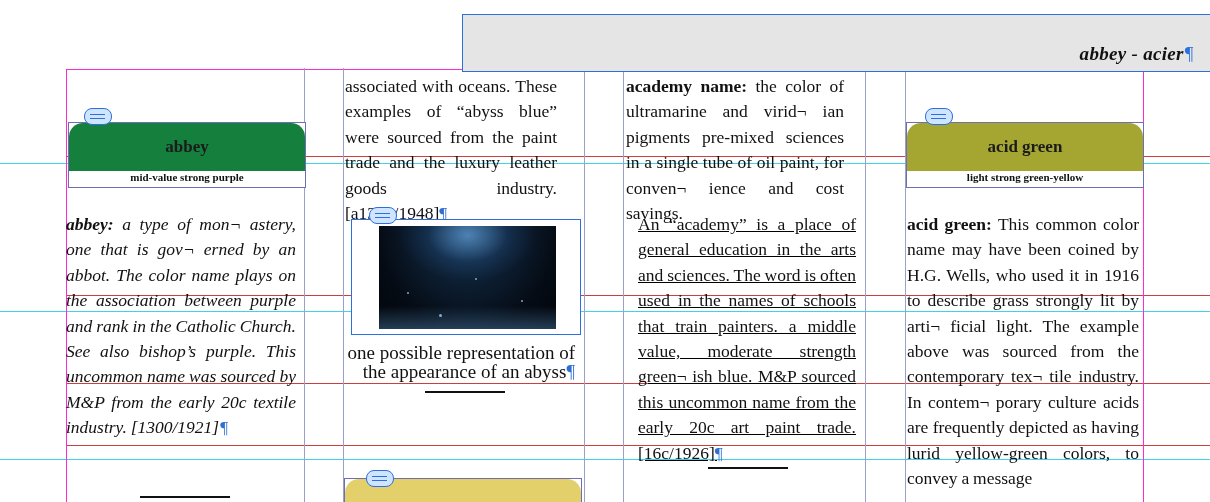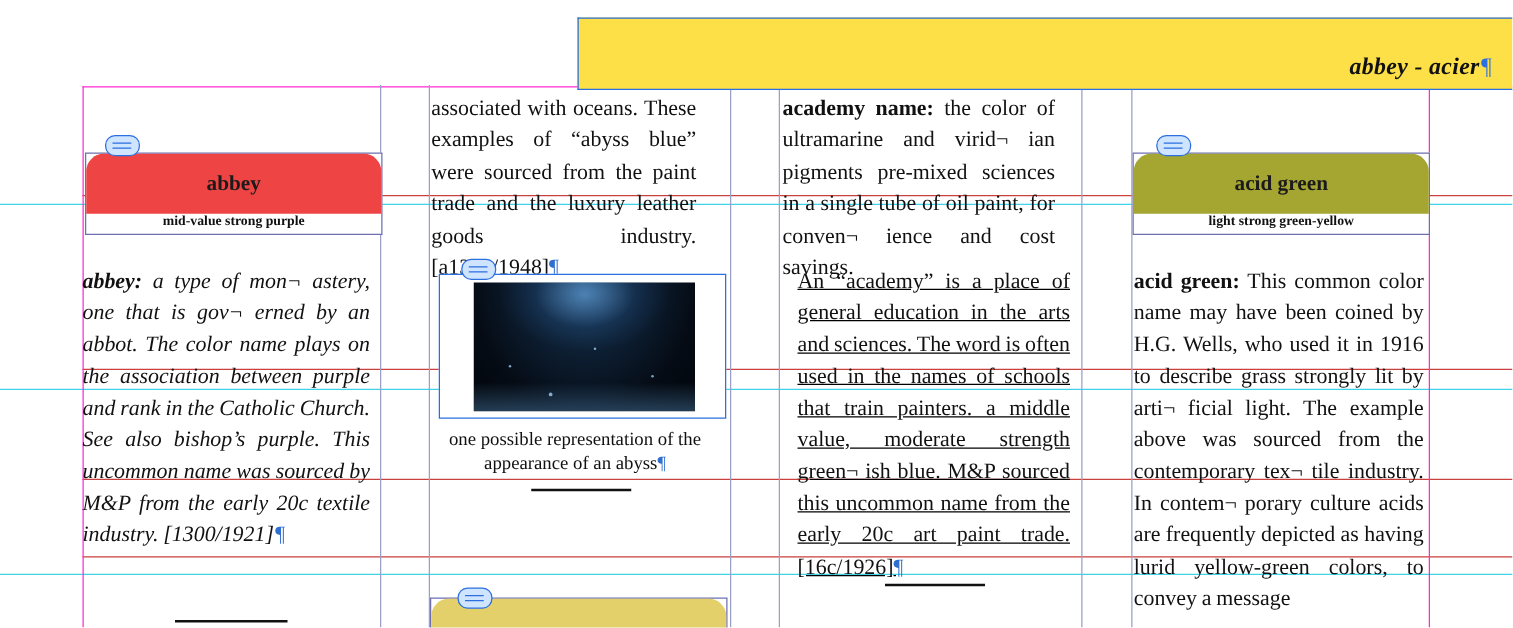--- a/index.html
+++ b/index.html
@@ -18,21 +18,21 @@
 
   
   #doc{position:absolute;left:0;top:0;width:1210px;height:502px;}
 
   .colrule{position:absolute;top:68px;bottom:0;width:1px;background:#9aa0c8;}
 
   
   .runhead{
     position:absolute;left:462px;top:14px;width:748px;height:58px;
     border:1px solid #2b6fe0;border-right:none;
-    box-sizing:border-box;background:#fde047;
+    box-sizing:border-box;background:#e5e5e5;
   }
   .runhead .rh-text{
     position:absolute;right:16px;top:28px;
     font-style:italic;font-weight:bold;font-size:19px;letter-spacing:.3px;
     color:#111;white-space:nowrap;
   }
   .pilcrow{color:#2b6fe0;font-weight:normal;}
 
   
   .col{position:absolute;top:68px;width:220px;}
@@ -81,21 +81,21 @@
     position:absolute;left:50%;top:-34%;width:76%;height:86%;
     transform:translateX(-50%);
     background:radial-gradient(ellipse at center, rgba(120,190,255,.55) 0%, rgba(40,90,150,.22) 42%, rgba(0,0,0,0) 72%);
   }
   .imgbox .floor{
     position:absolute;left:0;right:0;bottom:0;height:26%;
     background:linear-gradient(to top, rgba(90,150,200,.38), rgba(10,25,45,0) 85%);
   }
   .imgbox .spark{position:absolute;background:rgba(170,215,255,.75);border-radius:50%;}
   .caption{
-    position:absolute;text-align:center;font-size:15px;line-height:19px;color:#111;
+    position:absolute;text-align:right;font-size:19px;line-height:19px;color:#111;
   }
   .rule-short{position:absolute;height:1.5px;background:#111;}
 </style>
 </head>
 <body>
 
 <div id="doc">
 
   <div class="guide guide-cyan" style="top:163px;"></div>
   <div class="guide guide-cyan" style="top:311px;"></div>
@@ -121,21 +121,21 @@
     <div class="rh-text">
       <span>abbey - acier</span><span class="pilcrow">¶</span>
     </div>
   </div>
 
   <div class="col" style="left:66px;top:212px;width:230px;font-style:italic;">
     <p class="body"><b>abbey:</b><span> a type of mon¬ astery, one that is gov¬ erned by an abbot. The color name plays on the association between purple and rank in the Catholic Church. See also bishop’s purple. This uncommon name was sourced by M&amp;P from the early 20c textile industry. [1300/1921]</span><span class="mid-dot">¶</span></p>
   </div>
 
   <div class="card" style="left:68px;top:122px;">
-    <div class="chip" style="background:#ef4444;">
+    <div class="chip" style="background:#15803d;">
       <span>abbey</span>
     </div>
     <div class="meta2">mid-value strong purple</div>
   </div>
   <div class="anchor" style="left:84px;top:108px;"></div>
 
   <div class="rule-short" style="left:140px;top:496px;width:90px;"></div>
 
   <div class="col" style="left:345px;top:74px;width:212px;">
     <p class="body"><span>associated with oceans. These examples of “abyss blue” were sourced from the paint trade and the luxury leather goods industry. [a1398/1948]</span><span class="mid-dot">¶</span></p>

